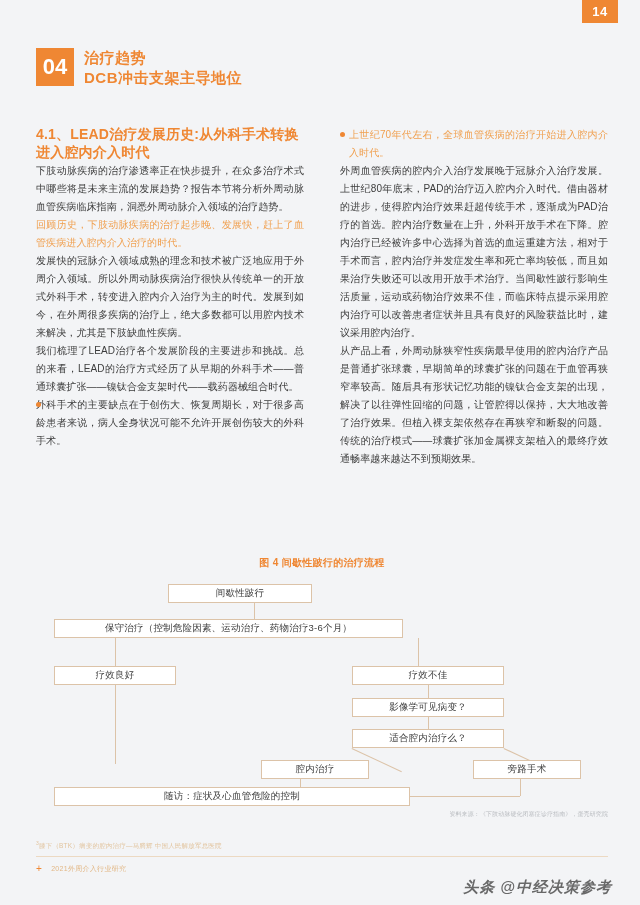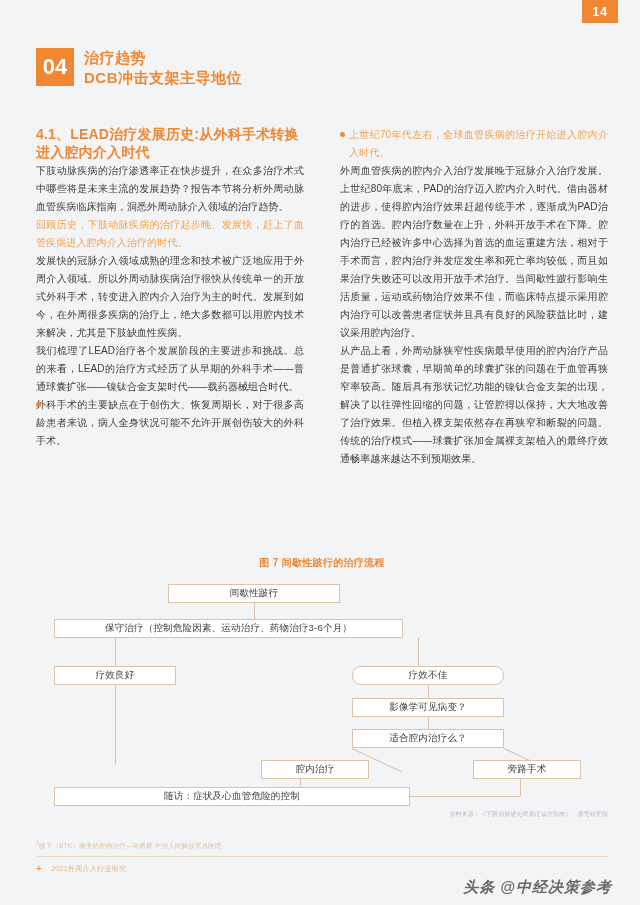--- a/index.html
+++ b/index.html
@@ -256,37 +256,37 @@
 
     <div class="col">
       <p class="para bullet"><span class="dot"></span><span>上世纪70年代左右，全球血管疾病的治疗开始进入腔内介入时代。</span></p>
       <p class="para">外周血管疾病的腔内介入治疗发展晚于冠脉介入治疗发展。上世纪80年底末，PAD的治疗迈入腔内介入时代。借由器材的进步，使得腔内治疗效果赶超传统手术，逐渐成为PAD治疗的首选。腔内治疗数量在上升，外科开放手术在下降。腔内治疗已经被许多中心选择为首选的血运重建方法，相对于手术而言，腔内治疗并发症发生率和死亡率均较低，而且如果治疗失败还可以改用开放手术治疗。当间歇性跛行影响生活质量，运动或药物治疗效果不佳，而临床特点提示采用腔内治疗可以改善患者症状并且具有良好的风险获益比时，建议采用腔内治疗。</p>
       <p class="para">从产品上看，外周动脉狭窄性疾病最早使用的腔内治疗产品是普通扩张球囊，早期简单的球囊扩张的问题在于血管再狭窄率较高。随后具有形状记忆功能的镍钛合金支架的出现，解决了以往弹性回缩的问题，让管腔得以保持，大大地改善了治疗效果。但植入裸支架依然存在再狭窄和断裂的问题。传统的治疗模式——球囊扩张加金属裸支架植入的最终疗效通畅率越来越达不到预期效果。</p>
     </div>
 
   </div>
 
   <div class="fig-wrap">
-    <div class="fig-title">图 7 间歇性跛行的治疗流程</div>
+    <div class="fig-title">图 4 间歇性跛行的治疗流程</div>
 
     <div class="flow">
 
-      <div class="node" style="left:132px; top:4px; width:172px;">间歇性跛行</div>
+      <div class="node" style="left:132px; top:4px; width:144px;">间歇性跛行</div>
 
       <div class="line vline" style="left:218px; top:23px; height:16px;"></div>
 
       <div class="node" style="left:18px; top:39px; width:349px;">保守治疗（控制危险因素、运动治疗、药物治疗3-6个月）</div>
 
       <div class="line vline" style="left:79px; top:58px; height:28px;"></div>
 
       <div class="line vline" style="left:382px; top:58px; height:28px;"></div>
 
       <div class="node" style="left:18px; top:86px; width:122px;">疗效良好</div>
 
-      <div class="node" style="left:316px; top:86px; width:152px;border-radius:9px;">疗效不佳</div>
+      <div class="node" style="left:316px; top:86px; width:152px;">疗效不佳</div>
 
       <div class="line vline" style="left:79px; top:105px; height:79px;"></div>
 
       <div class="line vline" style="left:392px; top:105px; height:13px;"></div>
 
       <div class="node" style="left:316px; top:118px; width:152px;">影像学可见病变？</div>
 
       <div class="line vline" style="left:392px; top:137px; height:12px;"></div>
 
       <div class="node" style="left:316px; top:149px; width:152px;">适合腔内治疗么？</div>

